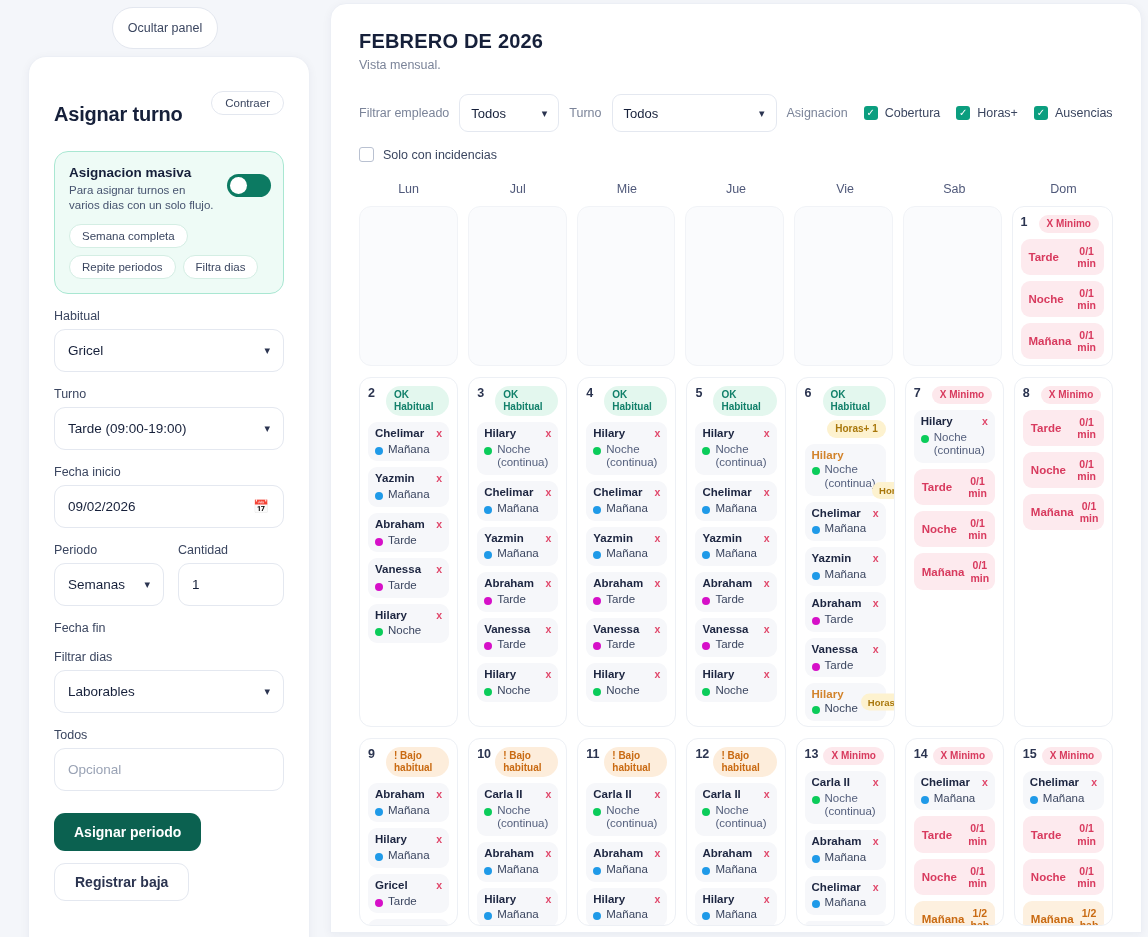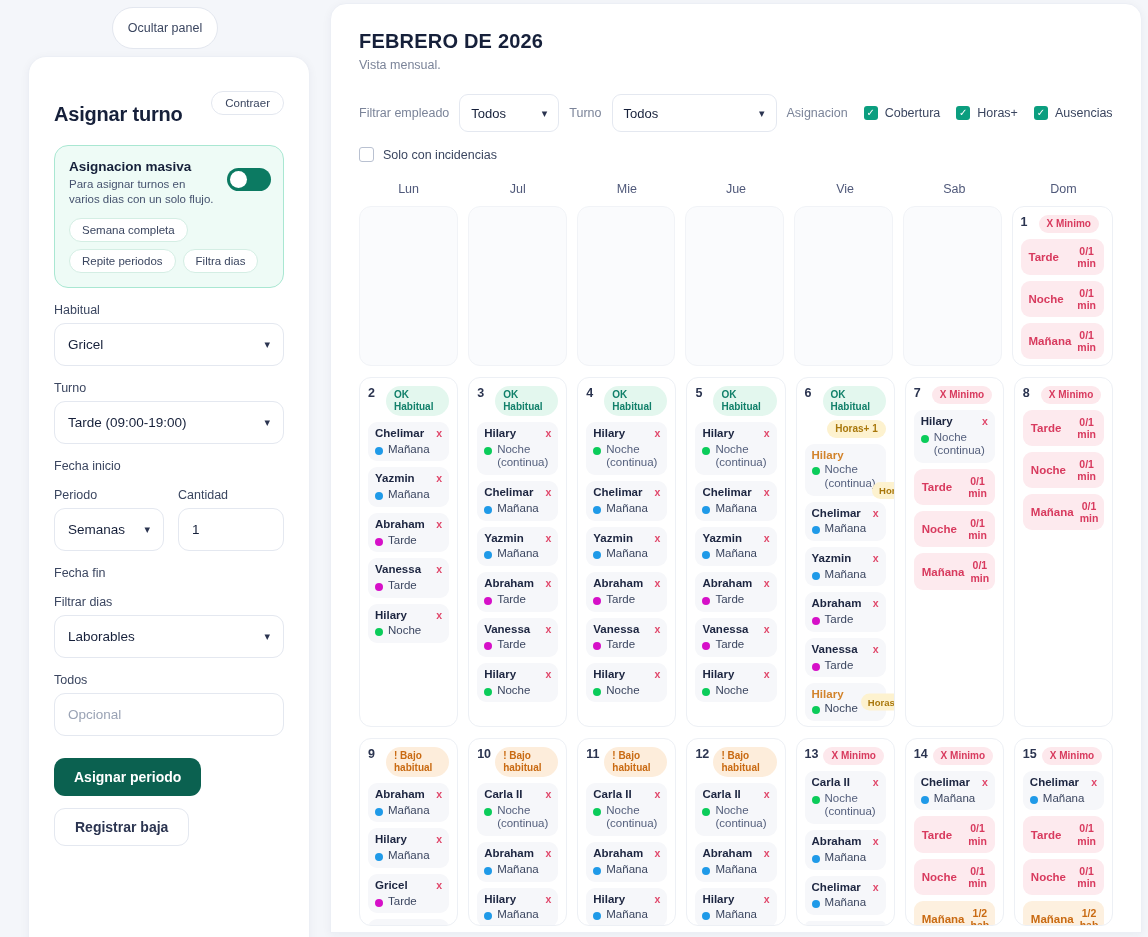--- a/index.html
+++ b/index.html
@@ -29,21 +29,21 @@
     padding:22px 25px 0 25px; overflow:hidden;
   }
   .side-head { display:flex; align-items:center; justify-content:space-between; }
   .side-title { font-size:20px; font-weight:700; letter-spacing:-.2px; color:#16203a;margin-top:24px; }
   .collapse-btn {
     border:1px solid #e3e7ef; background:#fff; color:#3b4660;
     border-radius:999px; padding:5px 13px; font-size:11.5px; cursor:pointer;
   }
 
   .mass-box {
-    margin-top:19px; background:#eefbf6; border:1px solid #a9e7d2;
+    margin-top:25px; background:#eefbf6; border:1px solid #a9e7d2;
     border-radius:14px; padding:13px 14px 14px 14px;
   }
   .mass-row { display:flex; justify-content:space-between; align-items:flex-start; gap:8px; }
   .mass-title { font-size:13.5px; font-weight:700; color:#16203a; }
   .mass-desc { font-size:11.5px; line-height:1.32; color:#46536f; margin-top:3px; width:150px; }
   .toggle {
     width:44px; height:23px; border-radius:999px; background:#0c7a62;
     position:relative; flex:0 0 auto; margin-top:9px; cursor:pointer;
   }
   .toggle::after {
@@ -234,20 +234,24 @@
     <div class="fld">
       <div class="fld-label">Turno</div>
       <div class="ctl">
         <span class="cv">Tarde (09:00-19:00)</span>
         <span class="caret">▾</span>
       </div>
     </div>
 
     <div class="fld">
       <div class="fld-label">Fecha inicio</div>
+      <div class="ctl">
+        <span class="cv">09/02/2026</span>
+        <span class="cal-ico">📅</span>
+      </div>
     </div>
 
     <div class="fld two">
       <div>
         <div class="fld-label">Periodo</div>
         <div class="ctl">
           <span class="cv">Semanas</span>
           <span class="caret">▾</span>
         </div>
       </div>

